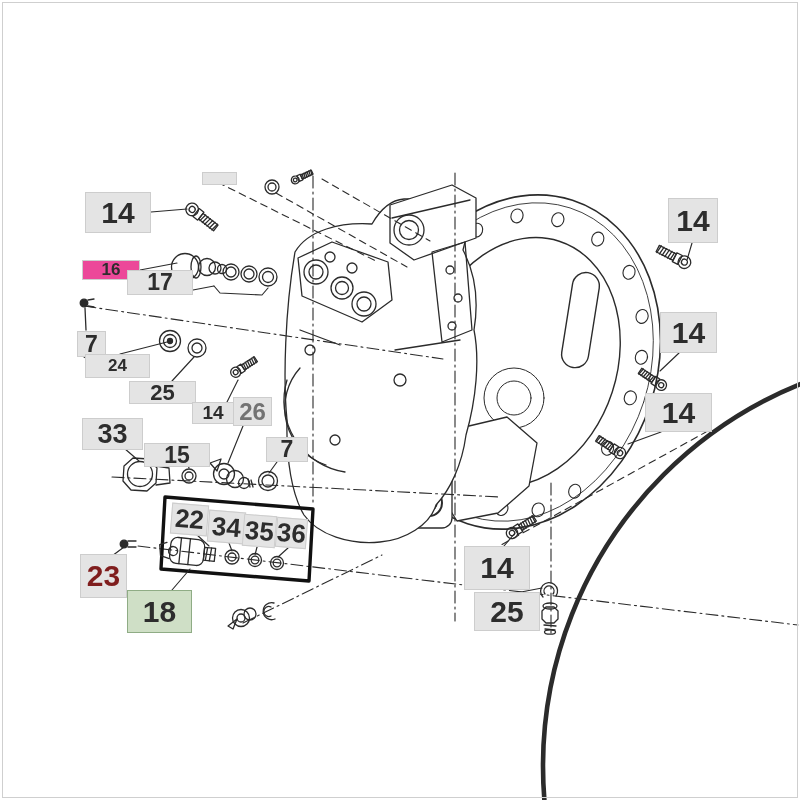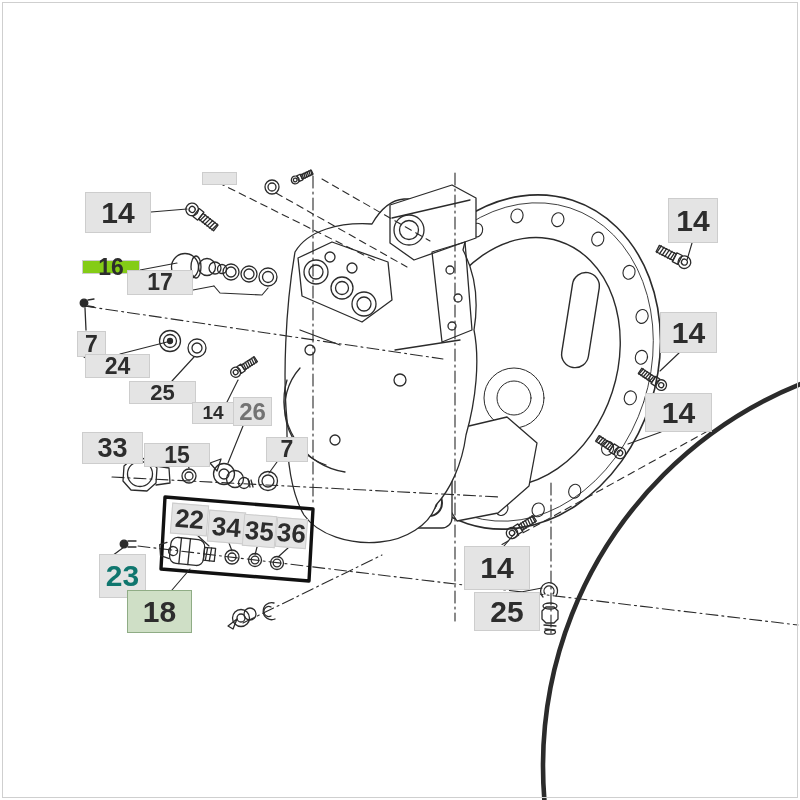--- a/index.html
+++ b/index.html
@@ -298,63 +298,63 @@
     </g>
   </svg>
 
   <div id="callouts">
       <div class="callout" style="left: 85px; top: 192px; width: 66px; height: 41px; font-size: 30px; background: rgb(228, 228, 228); border-color: rgb(205, 205, 205); color: rgb(45, 45, 45);">
         <span>14</span>
       </div>
       <div class="callout" style="left: 202px; top: 172px; width: 35px; height: 13px; font-size: 0px; background: rgb(228, 228, 228); border-color: rgb(205, 205, 205); color: rgb(45, 45, 45);">
         <span></span>
       </div>
-      <div class="callout" style="left: 82px; top: 260px; width: 58px; height: 14px; font-size: 23px; background: #84cc16; border-color: rgb(205, 205, 205); color: rgb(45, 45, 45);">
+      <div class="callout" style="left: 82px; top: 260px; width: 58px; height: 20px; font-size: 17px; background: #ec4899; border-color: rgb(205, 205, 205); color: rgb(45, 45, 45);">
         <span>16</span>
       </div>
       <div class="callout" style="left: 127px; top: 270px; width: 66px; height: 25px; font-size: 23px; background: rgb(228, 228, 228); border-color: rgb(205, 205, 205); color: rgb(45, 45, 45);">
         <span>17</span>
       </div>
       <div class="callout" style="left: 77px; top: 331px; width: 29px; height: 26px; font-size: 23px; background: rgb(228, 228, 228); border-color: rgb(205, 205, 205); color: rgb(45, 45, 45);">
         <span>7</span>
       </div>
-      <div class="callout" style="left: 85px; top: 354px; width: 65px; height: 24px; font-size: 23px; background: rgb(228, 228, 228); border-color: rgb(205, 205, 205); color: rgb(45, 45, 45);">
+      <div class="callout" style="left: 85px; top: 354px; width: 65px; height: 24px; font-size: 17px; background: rgb(228, 228, 228); border-color: rgb(205, 205, 205); color: rgb(45, 45, 45);">
         <span>24</span>
       </div>
       <div class="callout" style="left: 129px; top: 381px; width: 67px; height: 23px; font-size: 22px; background: rgb(228, 228, 228); border-color: rgb(205, 205, 205); color: rgb(45, 45, 45);">
         <span>25</span>
       </div>
       <div class="callout" style="left: 192px; top: 402px; width: 42px; height: 22px; font-size: 19px; background: rgb(228, 228, 228); border-color: rgb(205, 205, 205); color: rgb(45, 45, 45);">
         <span>14</span>
       </div>
       <div class="callout" style="left: 233px; top: 397px; width: 39px; height: 29px; font-size: 24px; background: rgb(228, 228, 228); border-color: rgb(205, 205, 205); color: #737373;">
         <span>26</span>
       </div>
-      <div class="callout" style="left: 82px; top: 432px; width: 61px; height: 32px; font-size: 27px; background: rgb(228, 228, 228); border-color: rgb(205, 205, 205); color: rgb(45, 45, 45);">
+      <div class="callout" style="left: 82px; top: 418px; width: 61px; height: 32px; font-size: 27px; background: rgb(228, 228, 228); border-color: rgb(205, 205, 205); color: rgb(45, 45, 45);">
         <span>33</span>
       </div>
       <div class="callout" style="left: 144px; top: 443px; width: 66px; height: 24px; font-size: 23px; background: rgb(228, 228, 228); border-color: rgb(205, 205, 205); color: rgb(45, 45, 45);">
         <span>15</span>
       </div>
       <div class="callout" style="left: 266px; top: 437px; width: 42px; height: 25px; font-size: 23px; background: rgb(228, 228, 228); border-color: rgb(205, 205, 205); color: rgb(45, 45, 45);">
         <span>7</span>
       </div>
       <div class="callout" style="left: 171px; top: 504px; width: 37px; height: 31px; font-size: 26px; transform: rotate(4.5deg); background: rgb(228, 228, 228); border-color: rgb(205, 205, 205); color: rgb(45, 45, 45);">
         <span>22</span>
       </div>
       <div class="callout" style="left: 208px; top: 511px; width: 37px; height: 32px; font-size: 26px; transform: rotate(4.5deg); background: rgb(228, 228, 228); border-color: rgb(205, 205, 205); color: rgb(45, 45, 45);">
         <span>34</span>
       </div>
       <div class="callout" style="left: 243px; top: 515px; width: 33px; height: 32px; font-size: 26px; transform: rotate(4.5deg); background: rgb(228, 228, 228); border-color: rgb(205, 205, 205); color: rgb(45, 45, 45);">
         <span>35</span>
       </div>
       <div class="callout" style="left: 276px; top: 518px; width: 31px; height: 30px; font-size: 26px; transform: rotate(4.5deg); background: rgb(228, 228, 228); border-color: rgb(205, 205, 205); color: rgb(45, 45, 45);">
         <span>36</span>
       </div>
-      <div class="callout" style="left: 80px; top: 554px; width: 47px; height: 44px; font-size: 30px; background: rgb(228, 228, 228); border-color: rgb(205, 205, 205); color: #0f766e; margin-left: 19px;">
+      <div class="callout" style="left: 80px; top: 554px; width: 47px; height: 44px; font-size: 30px; background: rgb(228, 228, 228); border-color: rgb(205, 205, 205); color: #7f1d1d;">
         <span>23</span>
       </div>
       <div class="callout green" style="left: 127px; top: 590px; width: 65px; height: 43px; font-size: 30px; background: rgb(207, 223, 198); border-color: rgb(143, 172, 133); color: rgb(45, 45, 45);">
         <span>18</span>
       </div>
       <div class="callout" style="left: 668px; top: 198px; width: 50px; height: 45px; font-size: 30px; background: rgb(228, 228, 228); border-color: rgb(205, 205, 205); color: rgb(45, 45, 45);">
         <span>14</span>
       </div>
       <div class="callout" style="left: 660px; top: 312px; width: 57px; height: 41px; font-size: 30px; background: rgb(228, 228, 228); border-color: rgb(205, 205, 205); color: rgb(45, 45, 45);">
         <span>14</span>

